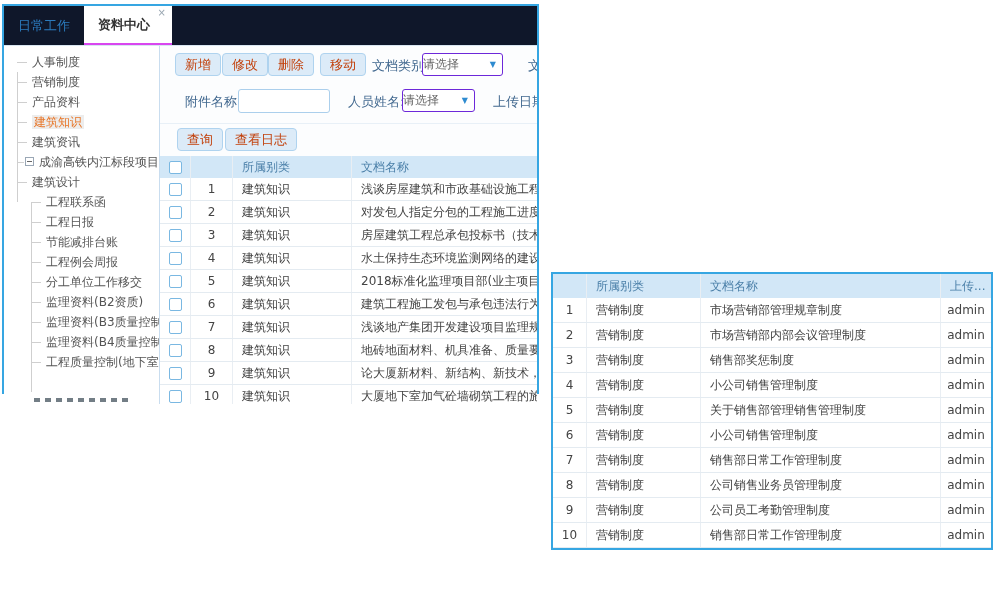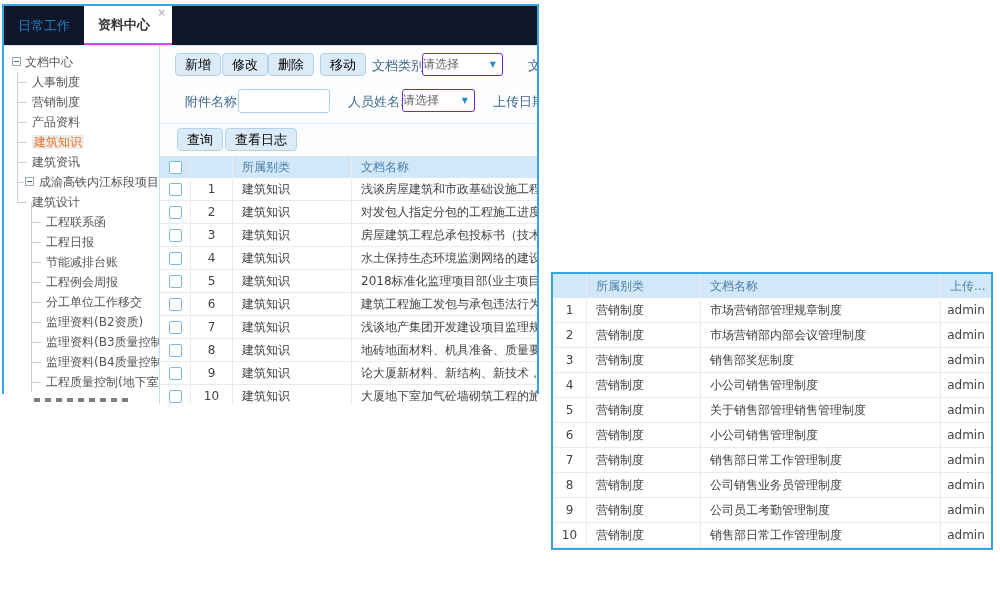--- a/index.html
+++ b/index.html
@@ -35,21 +35,21 @@
   .vline { position:absolute; width:0; border-left:1px solid #CFCFCF; }
   #vline1 { left:13px; top:26px; height:130px; }
   #vline2 { left:27px; top:156px; height:190px; }
   .clipped-marks { position:absolute; left:30px; top:352px; width:96px; height:4px;
     background:repeating-linear-gradient(90deg,#5A6770 0 6px,transparent 6px 11px); opacity:.85; }
 
   
   .main { position:relative; flex:1; background:#FCFDFE; overflow:hidden; }
   .tool-label { position:absolute; font-size:13px; color:#41688F; white-space:nowrap; }
   .btn { position:absolute; height:23px; background:#DCEBF8; border:1px solid #AFD3EF; border-radius:4px;
-    color:#000000; font-size:13px; text-align:center; line-height:21px; cursor:pointer; padding:0 9px; }
+    color:#c2410c; font-size:13px; text-align:center; line-height:21px; cursor:pointer; padding:0 9px; }
   .select { position:absolute; height:23px; background:#fff; border:1px solid #6d28d9; border-radius:3px;
     font-size:12px; color:#666; line-height:21px; padding:0 18px 0 0; cursor:pointer; }
   .select .arr { position:absolute; right:6px; top:0; color:#2E8BD0; font-size:8px; line-height:21px; }
   .tinput { position:absolute; height:24px; background:#fff; border:1px solid #ABCFEC; border-radius:3px;
     font-size:12px; color:#333; padding:0 6px; outline:none; }
   .clip-label { overflow:hidden; }
   .sep-line { position:absolute; left:0; right:0; top:77px; border-top:1px solid #E8F0F7; }
 
   
   .tbl-head { display:flex; background:#D2E7F7; color:#4A7FA8; font-size:12px; }
@@ -92,21 +92,20 @@
         <span class="tab-close">×</span>
       </div>
     </div>
 
     <div class="widget-body">
 
       <div class="sidebar">
         <div class="vline" id="vline1"></div>
         <div class="vline" id="vline2"></div>
         <div id="tree-rows" style="padding-top: 6px;">
-            <div class="tree-row root"><span class="collapse-icon"></span><span class="lbl">文档中心</span></div>
             <div class="tree-row lv1"><span class="lbl">人事制度</span></div>
             <div class="tree-row lv1"><span class="lbl">营销制度</span></div>
             <div class="tree-row lv1"><span class="lbl">产品资料</span></div>
             <div class="tree-row lv1 selected"><span class="lbl">建筑知识</span></div>
             <div class="tree-row lv1"><span class="lbl">建筑资讯</span></div>
             <div class="tree-row subroot"><span class="collapse-icon"></span><span class="lbl">成渝高铁内江标段项目</span></div>
             <div class="tree-row lv1"><span class="lbl">建筑设计</span></div>
             <div class="tree-row lv2"><span class="lbl">工程联系函</span></div>
             <div class="tree-row lv2"><span class="lbl">工程日报</span></div>
             <div class="tree-row lv2"><span class="lbl">节能减排台账</span></div>

